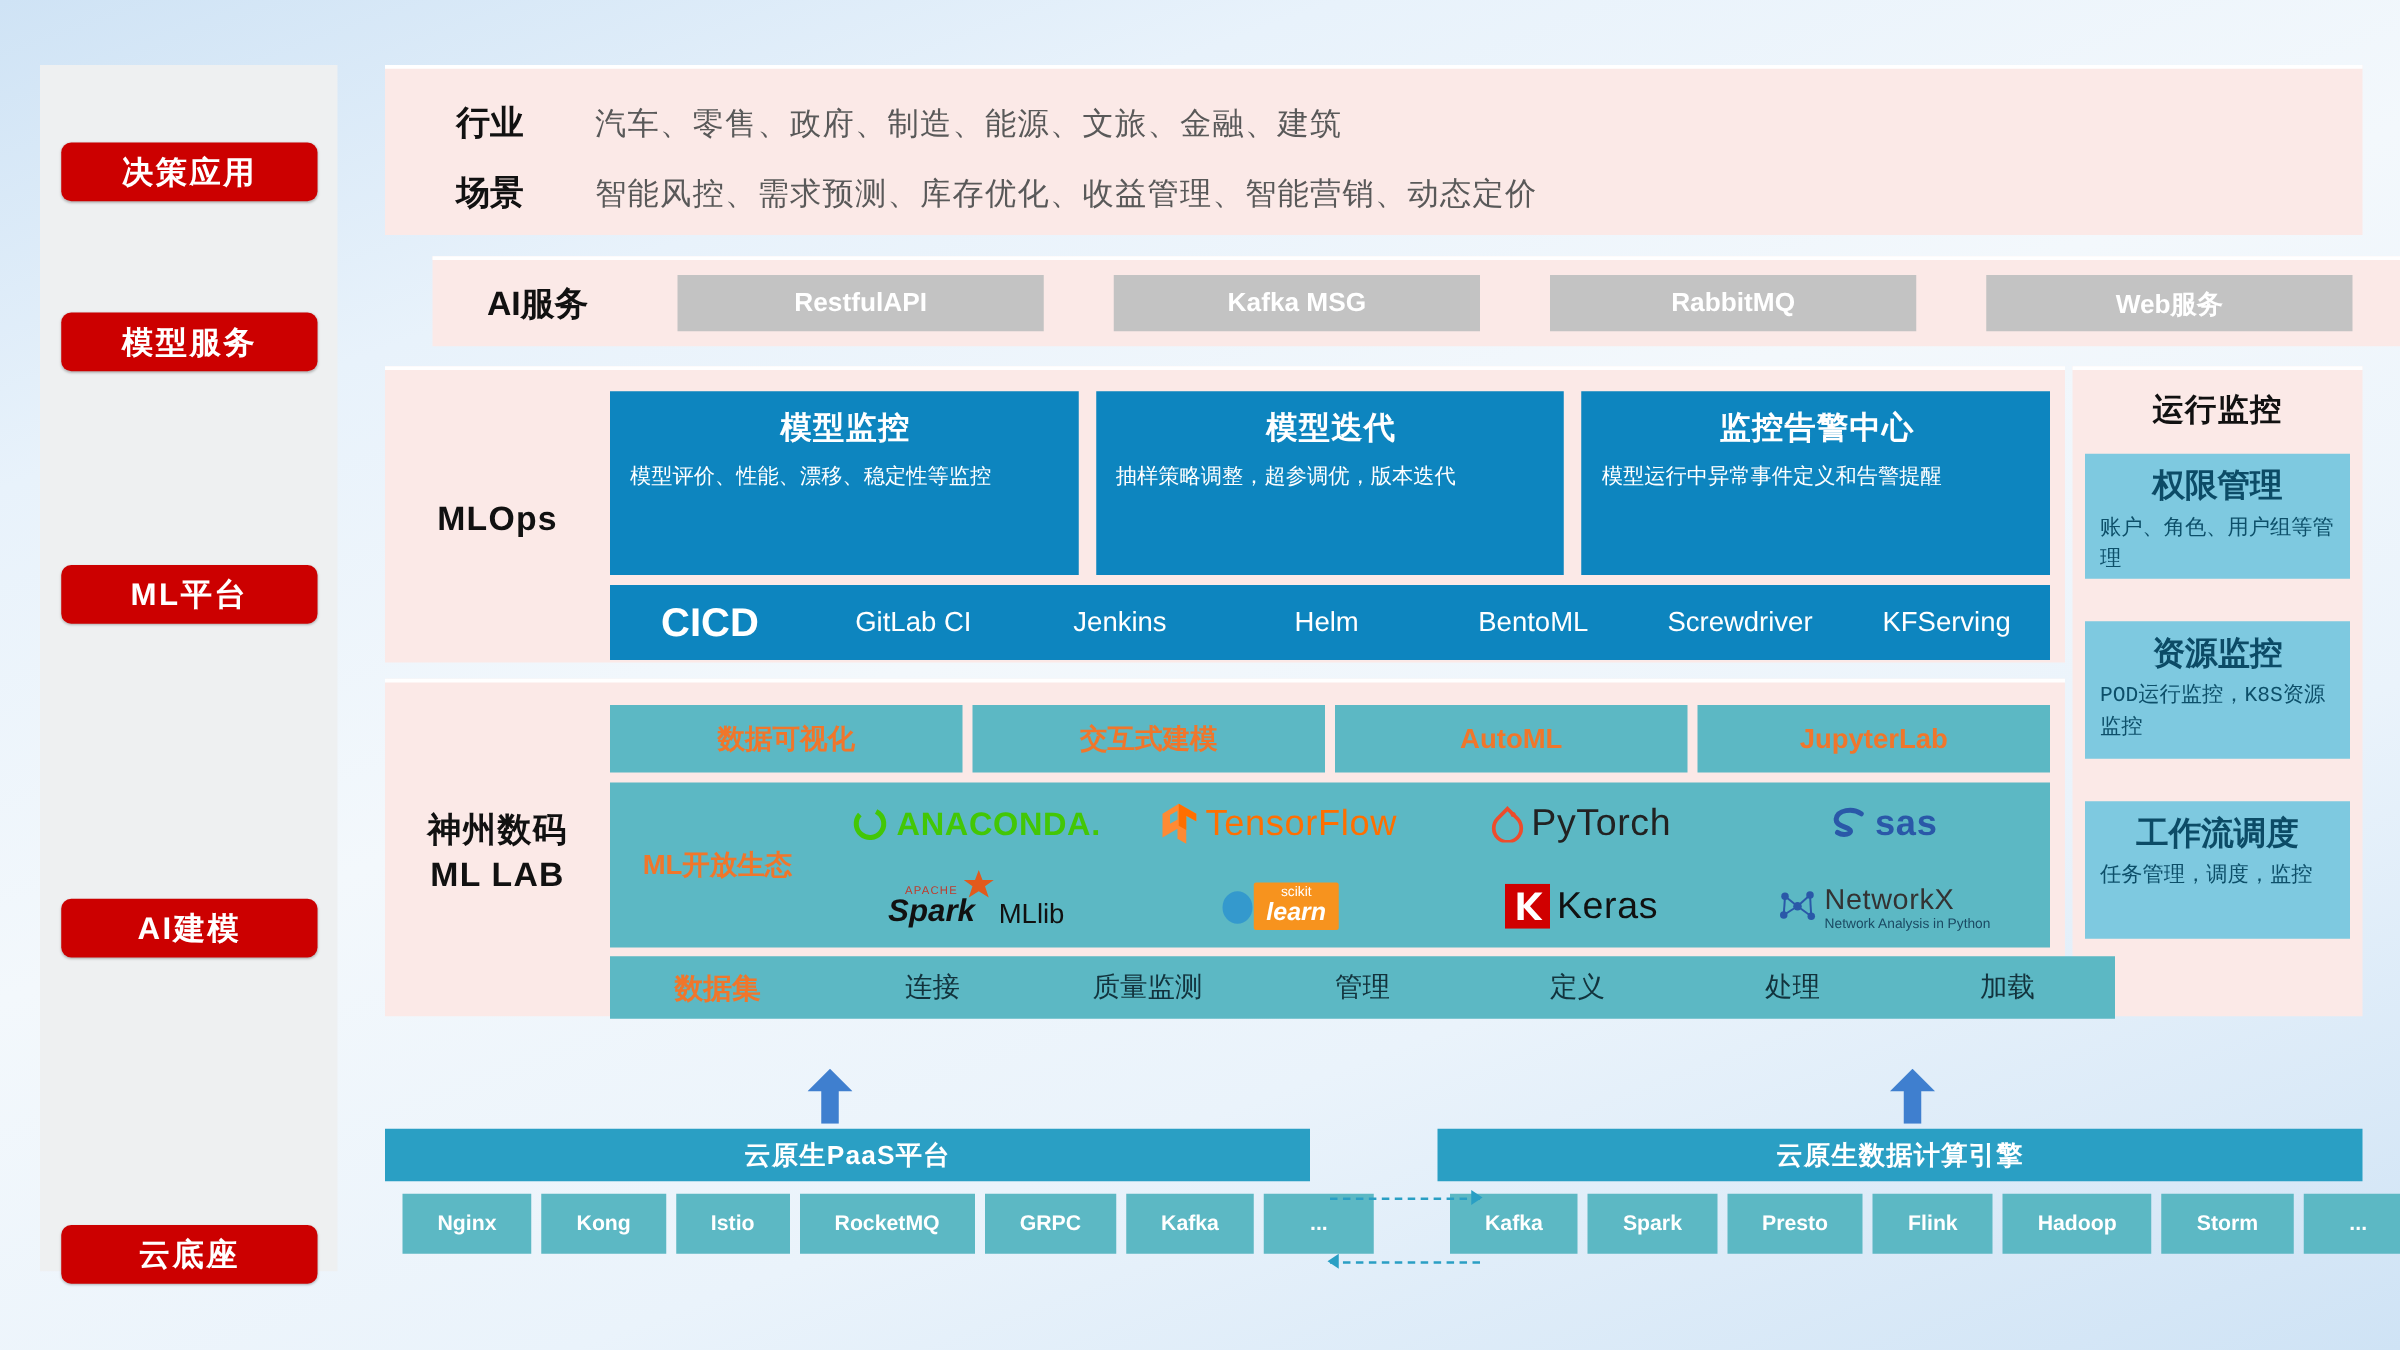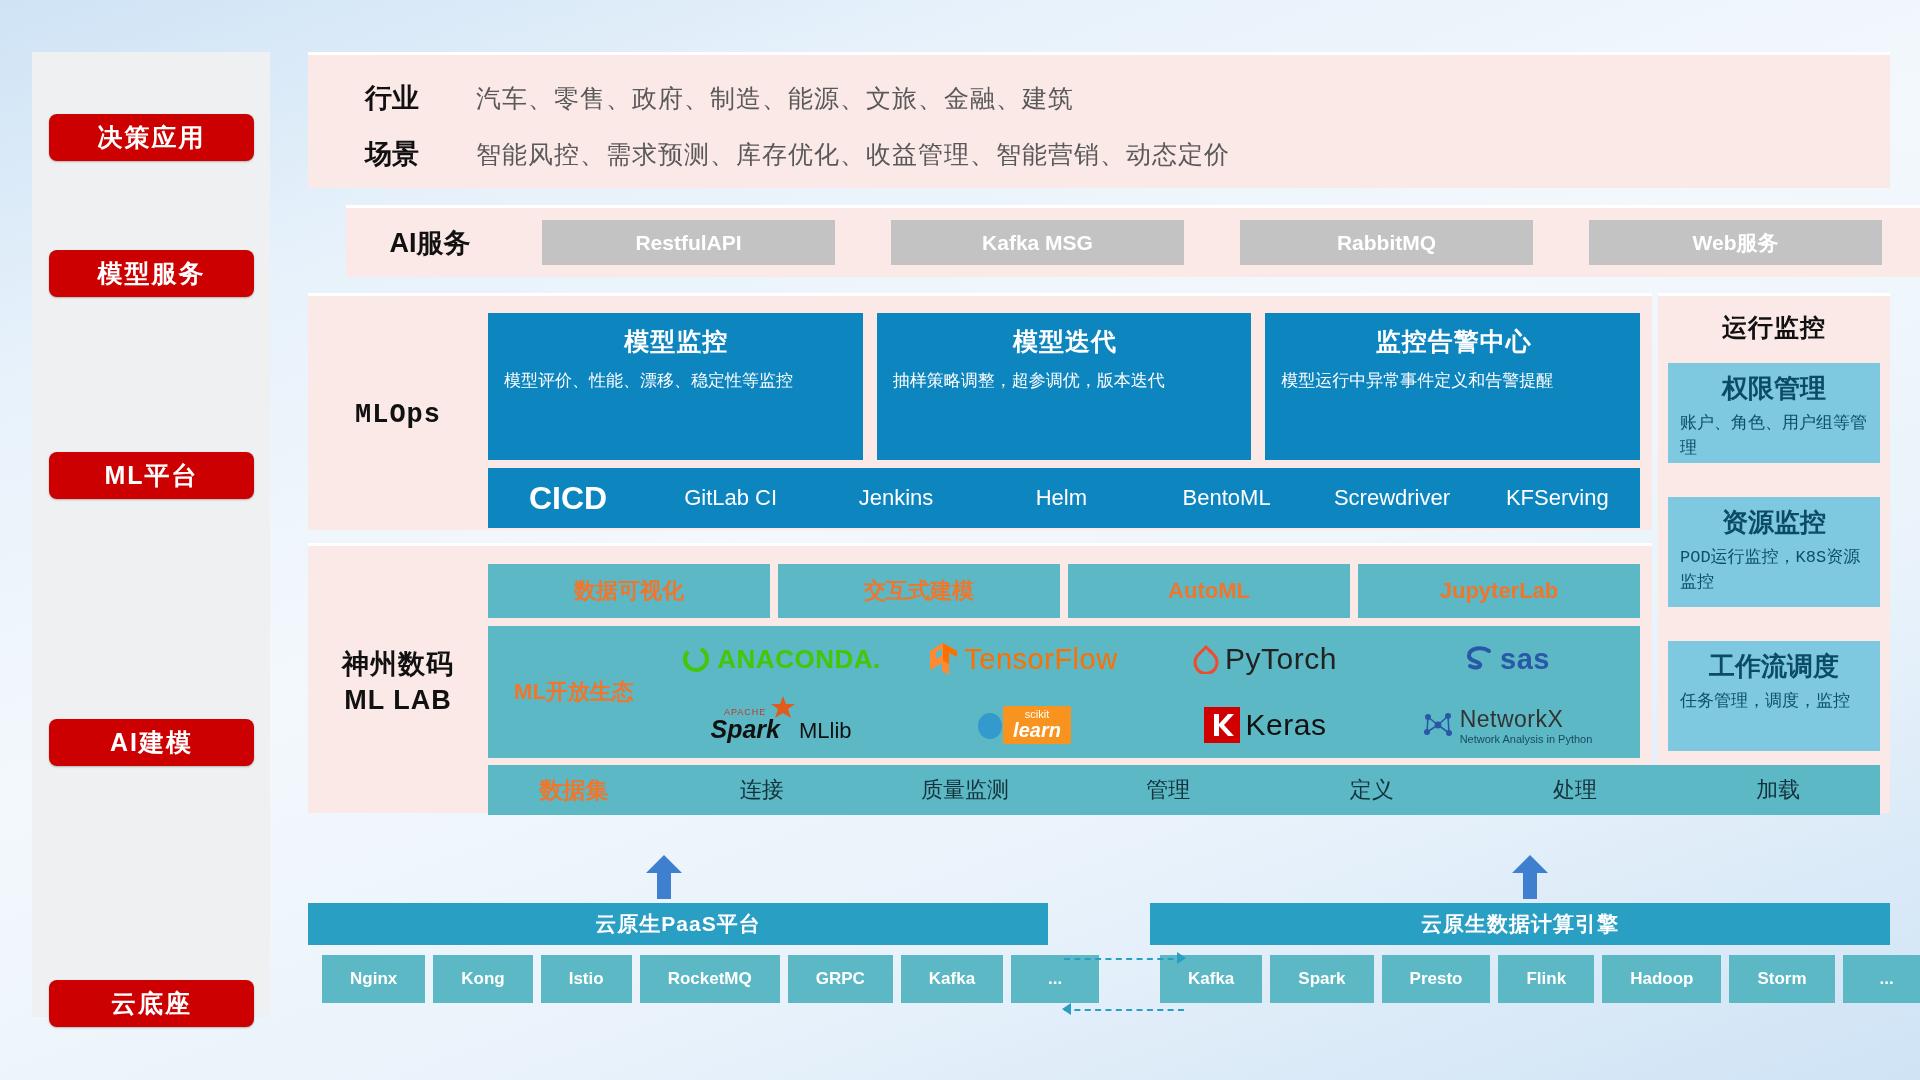--- a/index.html
+++ b/index.html
@@ -57,21 +57,21 @@
   #band-svc { top: 205px; width: 1582px; height: 72px; display: flex; align-items: center; margin-left: 38px; }
   #band-svc .key { width: 168px; text-align: center; font-weight: bold; font-size: 27px; flex: none; color:#111;}
   #band-svc .chips { display: flex; flex: 1; gap: 0; padding-right: 18px; }
   #band-svc .chip {
     flex: 1; margin: 0 28px; height: 45px; background: #c3c3c3; color: #ffffff;
     font-weight: bold; font-size: 21px; display: flex; align-items: center; justify-content: center;
   }
 
   
   #band-mlops { top: 293px; width: 1344px; height: 237px; }
-  #band-mlops .key { left: 0; width: 180px; top: 104px; text-align: center; font-family: Liberation Mono, monospace; }
+  #band-mlops .key { left: 0; width: 180px; top: 104px; text-align: center; }
   #mlops-cards { position: absolute; left: 180px; top: 17px; width: 1152px; height: 147px; display: flex; }
   .mlops-card {
     flex: 1; margin-right: 14px; background: #0d85bf; color: #fff; padding: 12px 14px 0 16px;
   }
   .mlops-card:last-child { margin-right: 0; }
   .mlops-card .t { font-size: 25px; font-weight: bold; text-align: center; margin-bottom: 11px; letter-spacing:1px; }
   .mlops-card .d { font-size: 17px; line-height: 1.45; }
   #cicd-bar {
     position: absolute; left: 180px; top: 172px; width: 1152px; height: 60px;
     background: #0d85bf; color: #ffffff; display: flex; align-items: center; overflow: hidden;
@@ -105,21 +105,21 @@
     font-size: 22px; display: flex; align-items: center; justify-content: center;
   }
   .lab-tab:last-child { margin-right: 0; }
   #lab-eco {
     position: absolute; left: 180px; top: 80px; width: 1152px; height: 132px;
     background: #5cb8c4; display: flex; align-items: center;
   }
   #lab-eco .eco-label { width: 172px; flex: none; text-align: center; color: #f0762b; font-weight: bold; font-size: 22px; }
   #lab-eco .eco-logos { flex: 1; display: grid; grid-template-columns: repeat(4, 1fr); grid-template-rows: 1fr 1fr; align-items: center; justify-items: center; height: 100%; padding-right: 12px;}
   #lab-data {
-    position: absolute; left: 180px; top: 219px; width: 1392px; height: 50px;
+    position: absolute; left: 180px; top: 219px; width: 1204px; height: 50px;
     background: #5cb8c4; display: flex; align-items: center;
   }
   #lab-data .dtitle { width: 172px; flex: none; text-align: center; color: #f0762b; font-weight: bold; font-size: 23px; }
   #lab-data .ditems { display: flex; flex: 1; }
   #lab-data .di { flex: 1; text-align: center; color: #12333d; font-size: 22px; }
 
   
   #cloud-left-bar, #cloud-right-bar {
     position: absolute; height: 42px; background: #2a9fc4; color: #fff;
     display: flex; align-items: center; justify-content: center;

